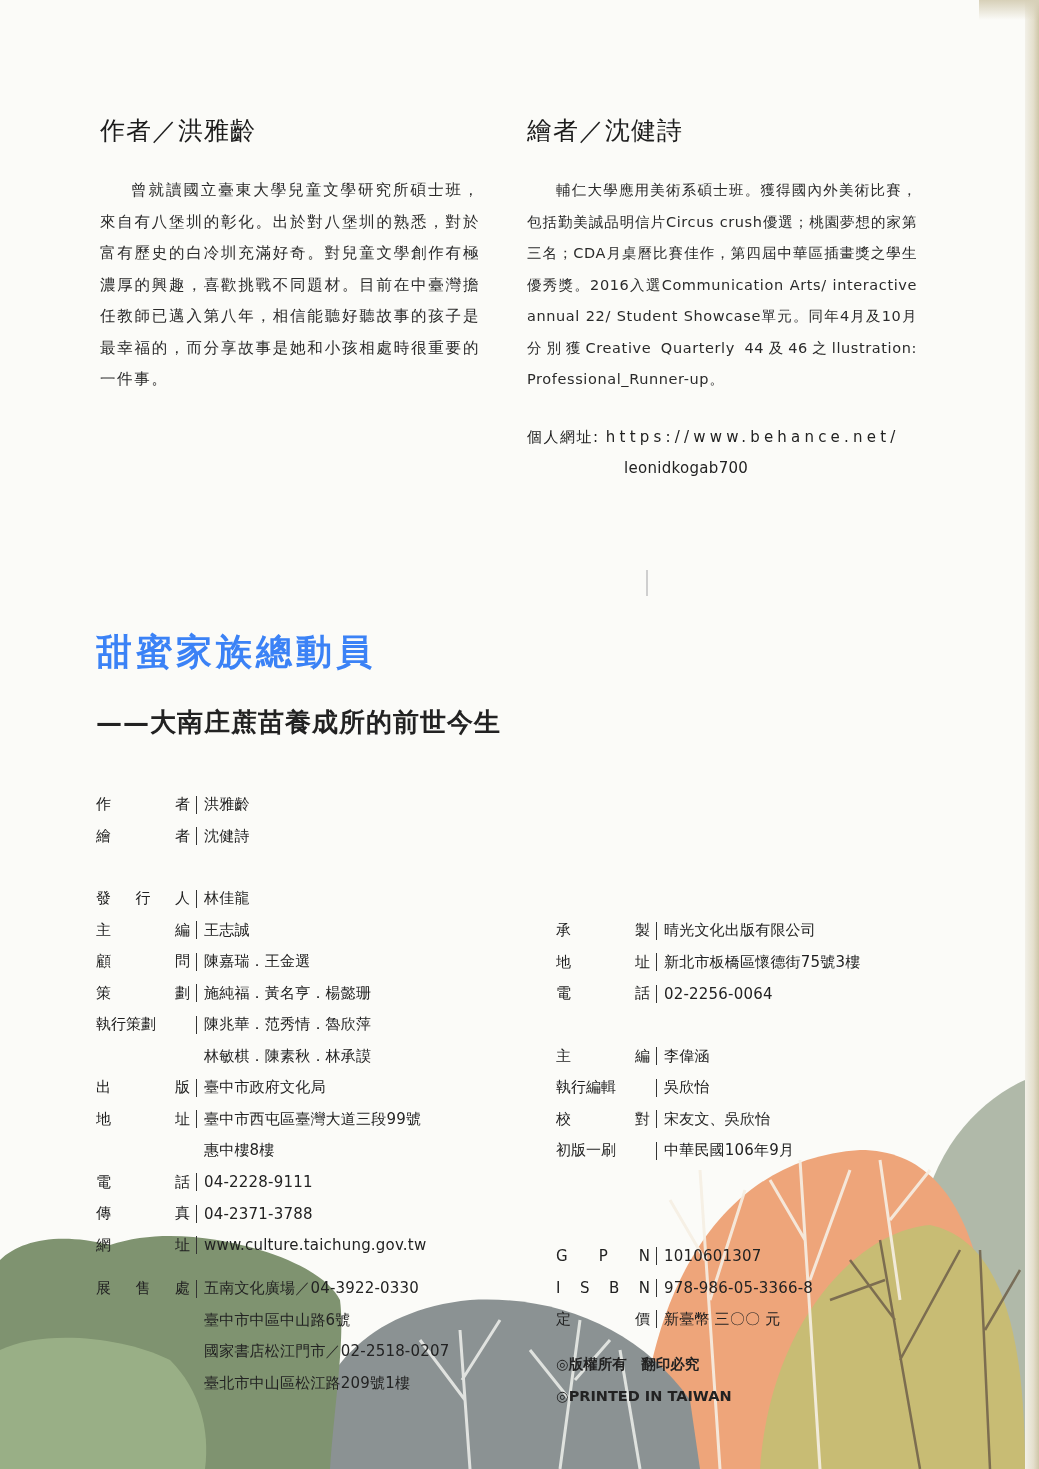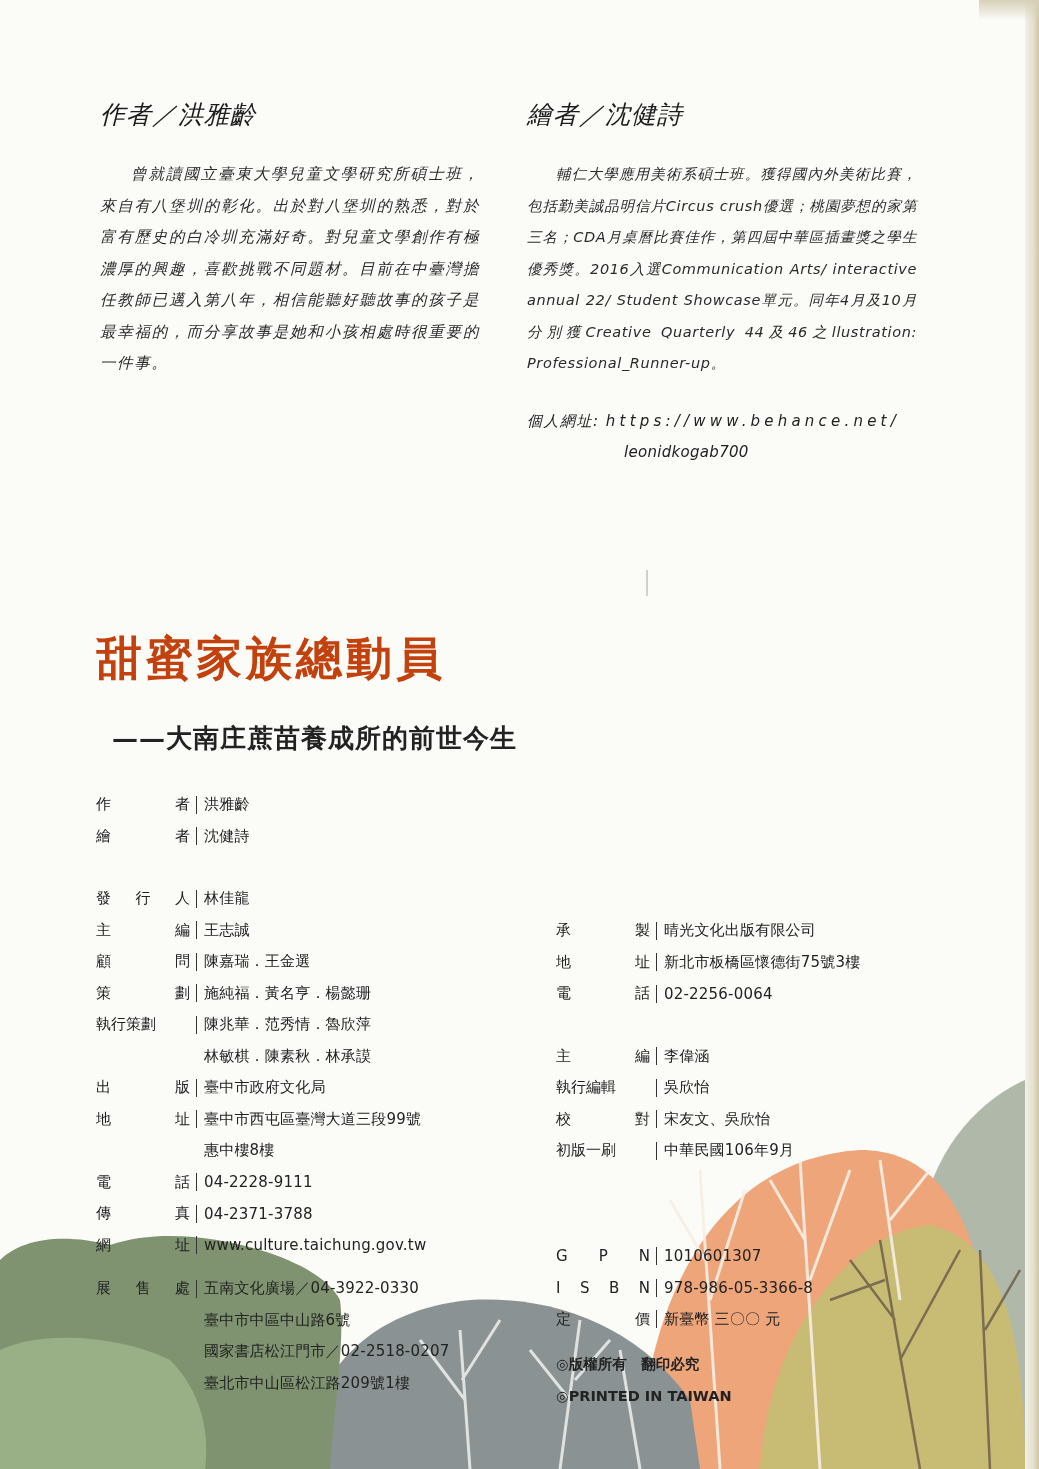--- a/index.html
+++ b/index.html
@@ -10,47 +10,47 @@
       color: #222;
     }
     .page-edge {
       position: absolute; right: 0; top: 0; width: 14px; height: 1469px;
       background: linear-gradient(90deg, #f2f0e8 0%, #e4dfcc 60%, #cfc6a8 100%);
     }
     .page-edge-top {
       position: absolute; right: 0; top: 0; width: 60px; height: 20px;
       background: linear-gradient(180deg, #d7d0b8, rgba(251,251,248,0));
     }
-    .col { position: absolute; top: 98px; font-style: italic; }
+    .col { position: absolute; top: 114px; }
     .col-left { left: 100px; width: 380px; }
     .col-right { left: 527px; width: 390px; }
     .bio-heading {
       font-size: 25px; letter-spacing: 1px; margin: 0 0 28px 0; font-weight: normal;
       color: #1c1c1c;
     }
     .bio-text {
       font-size: 15.5px; line-height: 31.5px; letter-spacing: 1.6px; margin: 0;
       text-align: justify; color: #2a2a2a;
     }
     .bio-text.indent { text-indent: 2em; }
     .col-right .bio-text { font-size: 14.5px; letter-spacing: 0.6px; line-height: 31.5px; }
     .website {
       margin-top: 26px; font-size: 15px; letter-spacing: 1.5px; line-height: 31px;
     }
     .website .url { letter-spacing: 4.2px; }
     .website .url2 { display: block; padding-left: 97px; letter-spacing: 0.3px; }
     .book-title {
       position: absolute; left: 96px; top: 628px;
       font-family: "DejaVu Serif", "Liberation Serif", serif;
-      font-size: 46px; font-weight: bold; letter-spacing: 4px; margin: 0; color: #c2410c;
+      font-size: 36px; font-weight: bold; letter-spacing: 4px; margin: 0; color: #3b82f6;
     }
     .book-subtitle {
       position: absolute; left: 96px; top: 705px;
       font-family: "DejaVu Serif", "Liberation Serif", serif;
-      font-size: 26px; font-weight: bold; letter-spacing: 1px; margin: 16px; color: #222;
+      font-size: 26px; font-weight: bold; letter-spacing: 1px; margin: 0; color: #222;
     }
     .colophon { position: absolute; font-size: 15px; color: #222; z-index: 3; }
     .row { display: flex; height: 31.5px; align-items: center; }
     .lbl {
       width: 100px; display: flex; justify-content: space-between; flex-shrink: 0;
       padding-right: 6px; box-sizing: border-box;
     }
     .sep { width: 1px; height: 18px; background: #333; margin-right: 7px; flex-shrink: 0; }
     .val { white-space: nowrap; letter-spacing: 0.2px; }
     .row.cont .lbl { visibility: hidden; }

